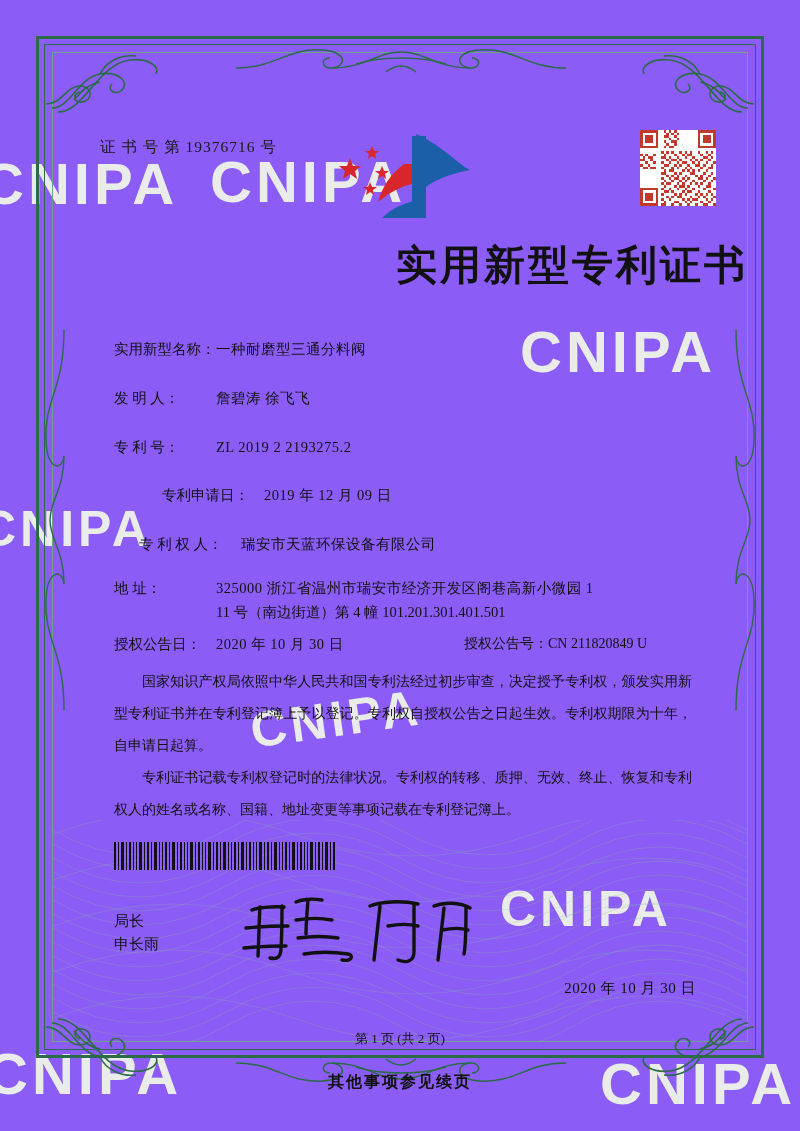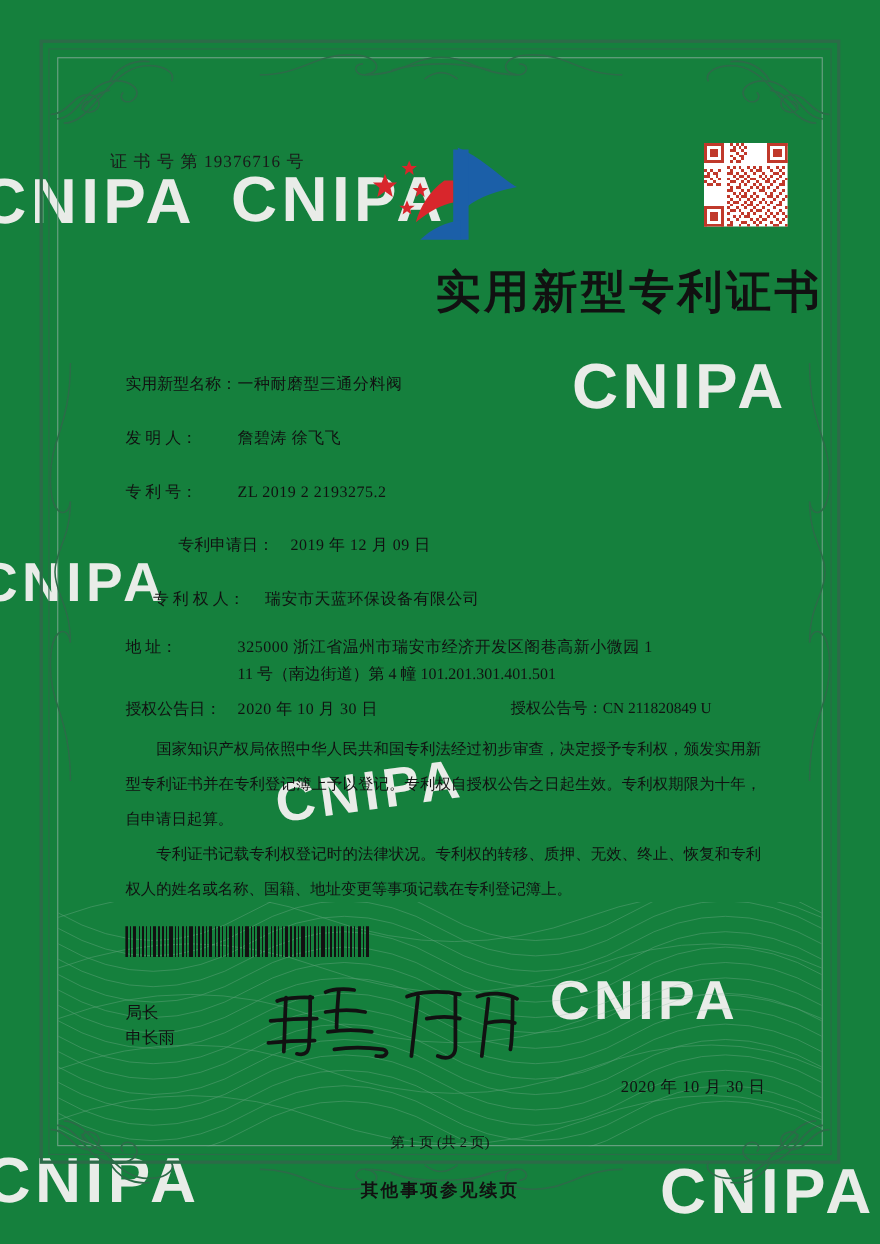--- a/index.html
+++ b/index.html
@@ -12,21 +12,21 @@
     height: 1131px;
     position: relative;
     font-family: "Liberation Serif", "DejaVu Serif", serif;
     overflow: hidden;
   }
 
   
   #page {
     position: absolute;
     inset: 0;
-    background: #15803d;
+    background: #8b5cf6;
   }
   .wm {
     position: absolute;
     font-family: "Liberation Sans", sans-serif;
     font-weight: bold;
     color: #e9ece8;
     letter-spacing: 4px;
     user-select: none;
     white-space: nowrap;
   }

